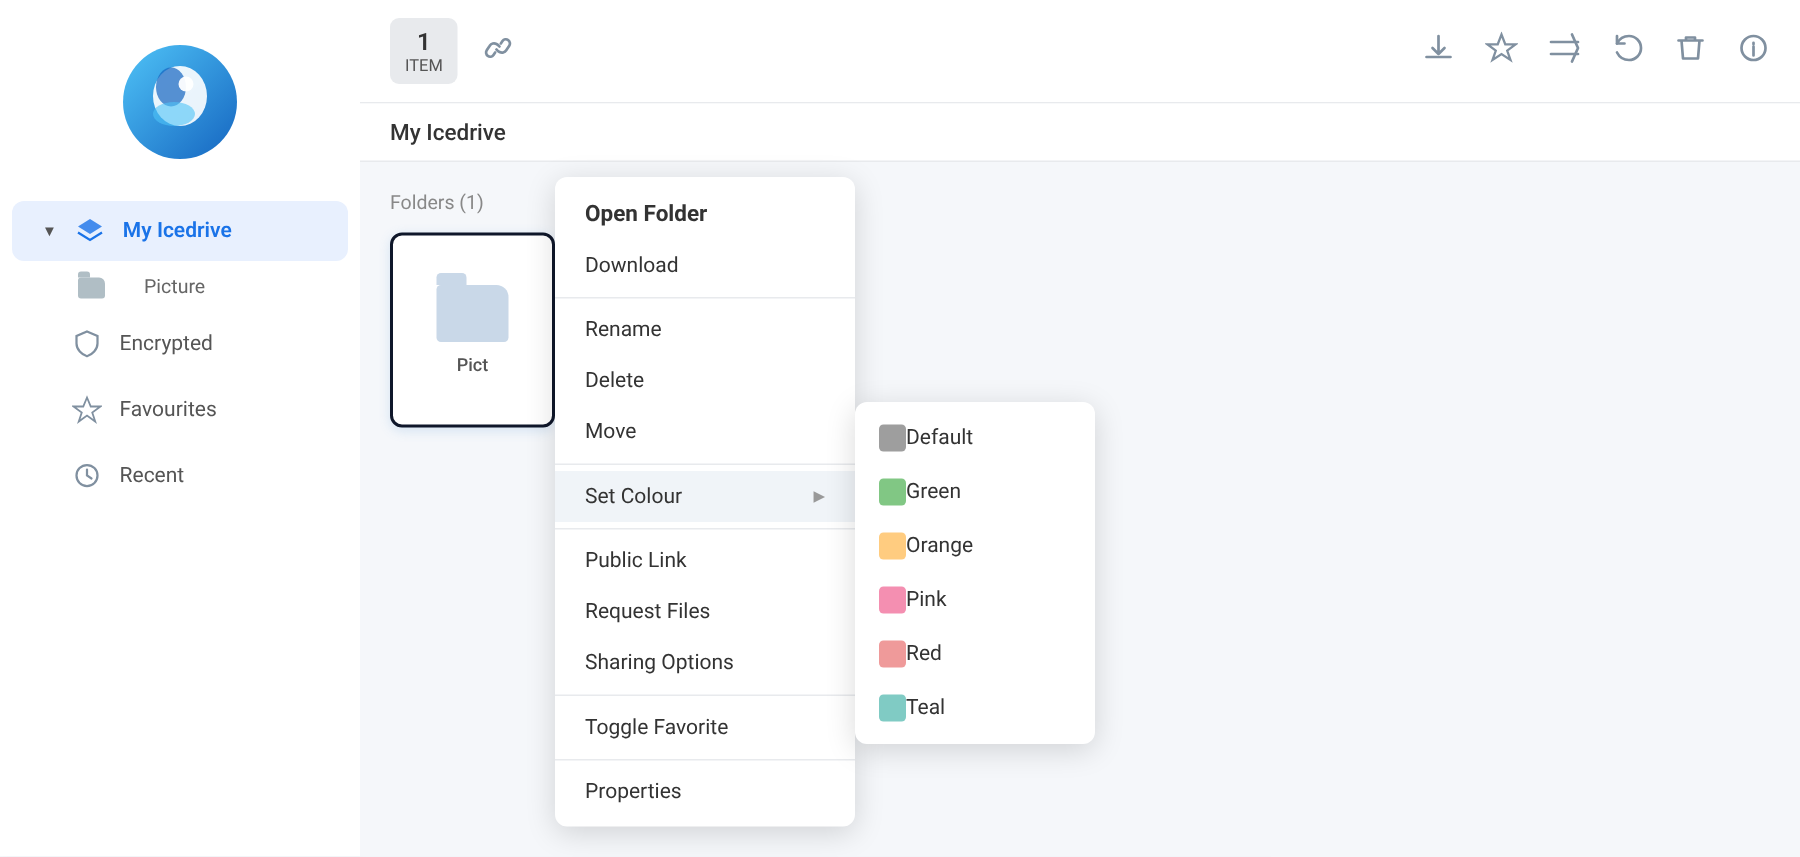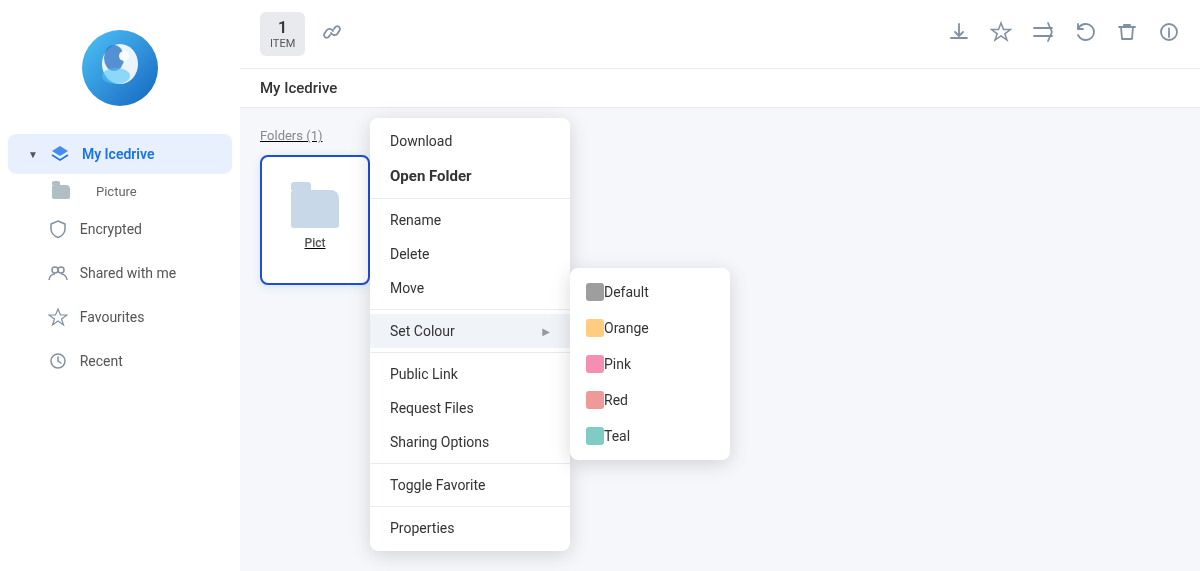--- a/index.html
+++ b/index.html
@@ -139,36 +139,35 @@
       font-size: 15px;
       color: #333;
       font-weight: 500;
       border-bottom: 1px solid #e8eaed;
     }
 
     
     .content-area {
       padding: 20px;
       position: relative;
-      text-decoration: underline;
     }
     .section-title {
       font-size: 13px;
       color: #888;
       margin-bottom: 12px;
     }
     .folder-grid {
       display: flex;
       gap: 12px;
     }
     .folder-card {
       width: 110px;
       height: 130px;
       background: #fff;
-      border: 2px solid #1d4ed8;
+      border: 2px solid #0f172a;
       border-radius: 8px;
       display: flex;
       flex-direction: column;
       align-items: center;
       justify-content: center;
       gap: 8px;
       cursor: pointer;
       position: relative;
       box-shadow: 0 2px 8px rgba(91,155,213,0.2);
     }
@@ -303,32 +302,20 @@
   <div class="sidebar-item">
     <span class="chevron" style="visibility:hidden">▶</span>
     <span class="item-icon">
       <svg width="20" height="20" viewBox="0 0 20 20" fill="none">
         <path d="M10 2L17 5V10C17 14 13.5 17.5 10 18.5C6.5 17.5 3 14 3 10V5L10 2Z" stroke="#8090a0" stroke-width="1.5" fill="none"></path>
       </svg>
     </span>
     <span>Encrypted</span>
   </div>
 
-  <div class="sidebar-item">
-    <span class="chevron" style="visibility:hidden">▶</span>
-    <span class="item-icon">
-      <svg width="20" height="20" viewBox="0 0 20 20" fill="none">
-        <circle cx="7" cy="7" r="3" stroke="#8090a0" stroke-width="1.5" fill="none"></circle>
-        <circle cx="13" cy="7" r="3" stroke="#8090a0" stroke-width="1.5" fill="none"></circle>
-        <path d="M1 17C1 13.5 4 11 7 11" stroke="#8090a0" stroke-width="1.5" fill="none"></path>
-        <path d="M13 11C16 11 19 13.5 19 17" stroke="#8090a0" stroke-width="1.5" fill="none"></path>
-      </svg>
-    </span>
-    <span>Shared with me</span>
-  </div>
 
   <div class="sidebar-item">
     <span class="chevron" style="visibility:hidden">▶</span>
     <span class="item-icon">
       <svg width="20" height="20" viewBox="0 0 20 20" fill="none">
         <polygon points="10,2 12.5,8 19,8 13.5,12 15.5,18 10,14 4.5,18 6.5,12 1,8 7.5,8" stroke="#8090a0" stroke-width="1.2" fill="none"></polygon>
       </svg>
     </span>
     <span>Favourites</span>
   </div>
@@ -413,25 +400,25 @@
     <div class="section-title">Folders (1)</div>
 
     <div class="folder-grid">
       <div class="folder-card">
         <div class="folder-card-icon"></div>
         <span class="folder-card-label">Pict</span>
       </div>
     </div>
 
     <div class="context-menu">
-      <div class="context-menu-item">
-        <span>Download</span>
-      </div>
       <div class="context-menu-item bold">
         <span>Open Folder</span>
+      </div>
+      <div class="context-menu-item">
+        <span>Download</span>
       </div>
       <div class="context-menu-divider"></div>
       <div class="context-menu-item">
         <span>Rename</span>
       </div>
       <div class="context-menu-item">
         <span>Delete</span>
       </div>
       <div class="context-menu-item">
         <span>Move</span>
@@ -460,20 +447,24 @@
         <span>Properties</span>
       </div>
     </div>
 
     <div class="submenu">
       <div class="submenu-item">
         <span class="color-swatch" style="background:#9e9e9e"></span>
         <span>Default</span>
       </div>
       <div class="submenu-item">
+        <span class="color-swatch" style="background:#81c784"></span>
+        <span>Green</span>
+      </div>
+      <div class="submenu-item">
         <span class="color-swatch" style="background:#ffcc80"></span>
         <span>Orange</span>
       </div>
       <div class="submenu-item">
         <span class="color-swatch" style="background:#f48fb1"></span>
         <span>Pink</span>
       </div>
       <div class="submenu-item">
         <span class="color-swatch" style="background:#ef9a9a"></span>
         <span>Red</span>

